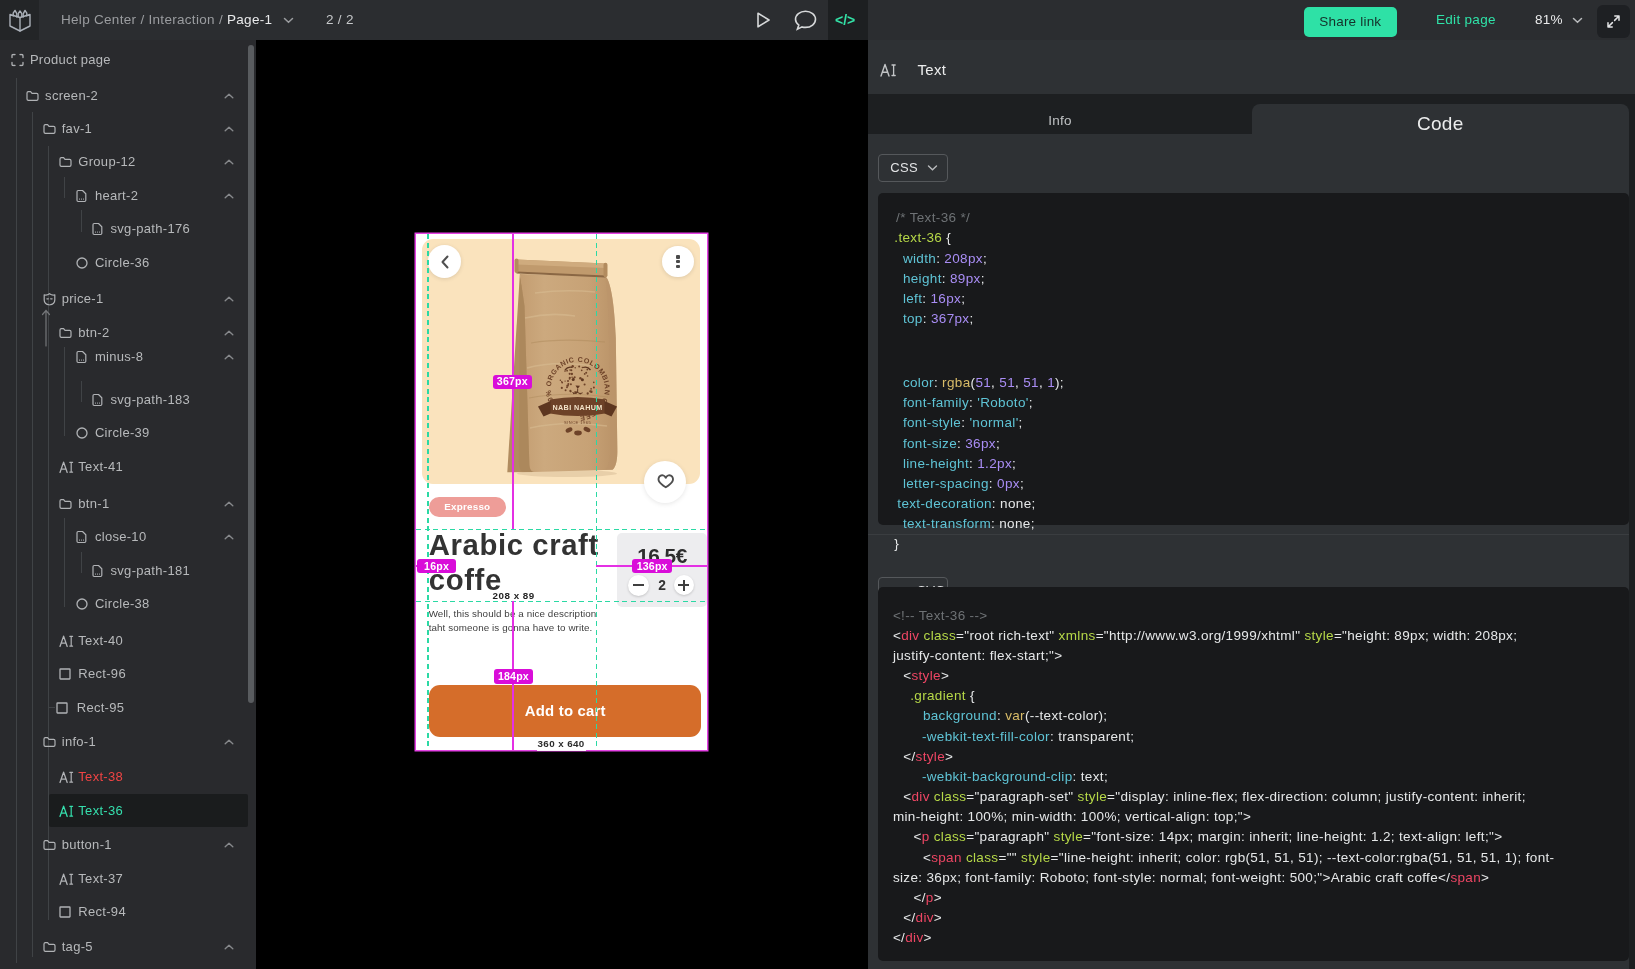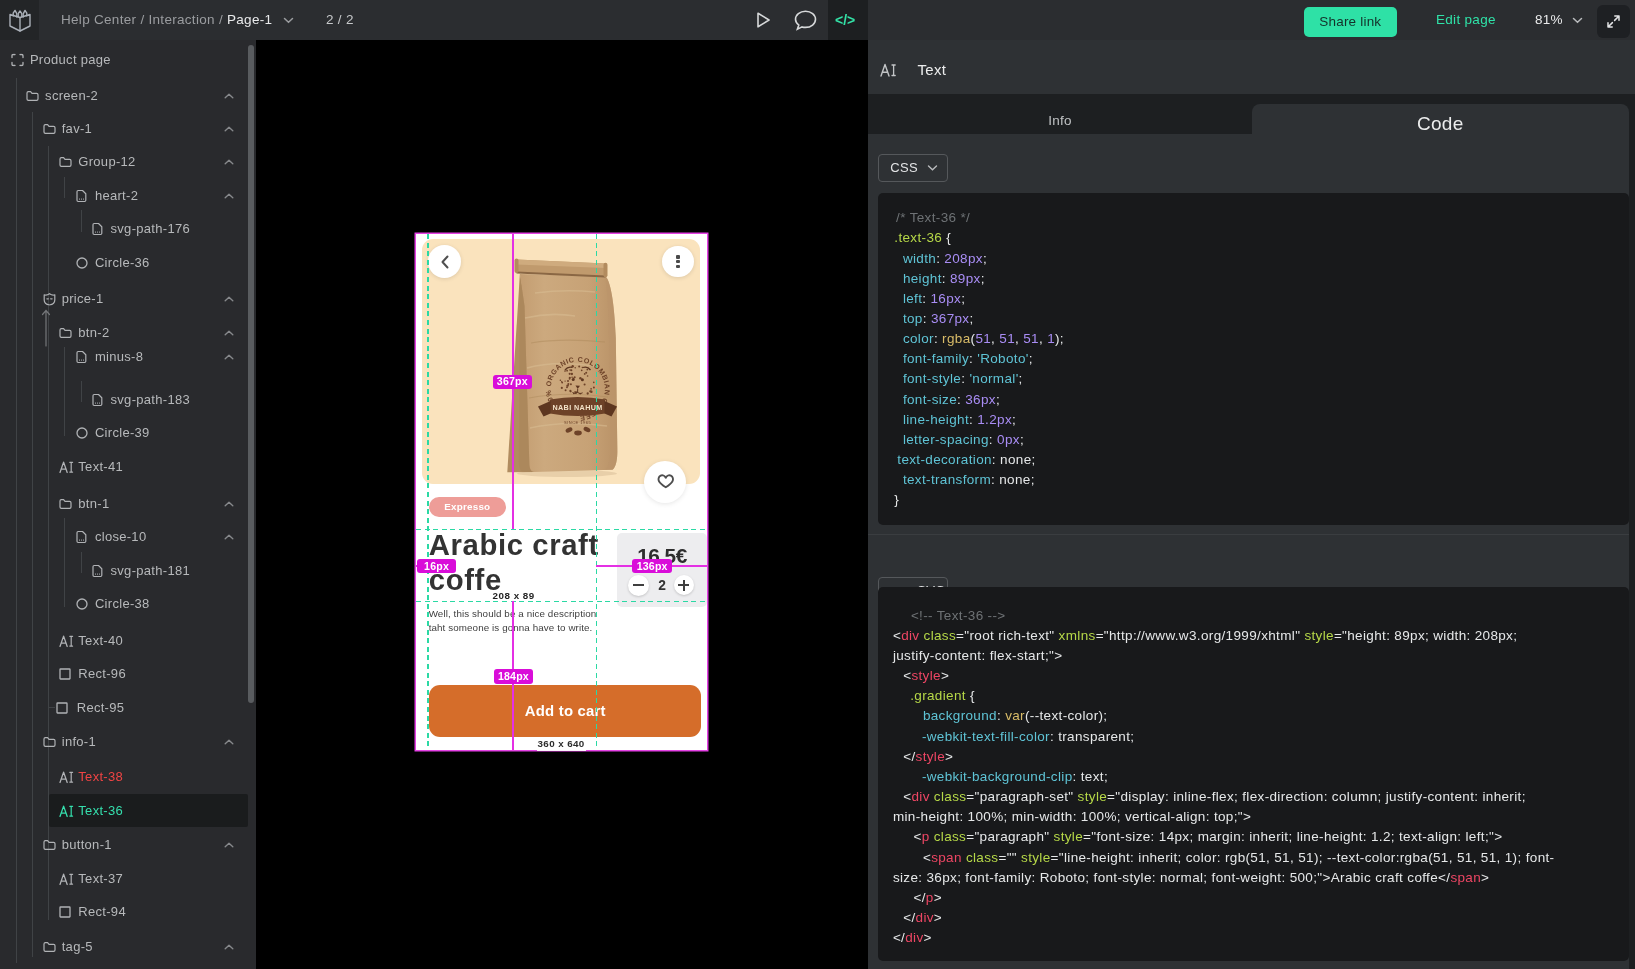--- a/index.html
+++ b/index.html
@@ -501,32 +501,32 @@
 <div class="selectbox" style="top:537px;padding-left:38px;">SVG<svg width="11" height="7" viewBox="0 0 11 7" fill="none" stroke="#b9bbbd" stroke-width="1.4" stroke-linecap="round">
         <path d="M1.5 1.5 L5.5 5.2 L9.5 1.5"></path>
       </svg></div>
 <div class="codebox" style="top:152.5px;height:332.1px;padding:15.7px 10px 0 16px;">
 <div class="cl" style="margin-left:1.8px;"><span class="cmt">/* Text-36 */</span></div>
 <div class="cl"><span class="sel">.text-36</span> {</div>
 <div class="cl" style="margin-left:8.6px;"><span class="prp">width</span>: <span class="val">208px</span>;</div>
 <div class="cl" style="margin-left:8.6px;"><span class="prp">height</span>: <span class="val">89px</span>;</div>
 <div class="cl" style="margin-left:8.6px;"><span class="prp">left</span>: <span class="val">16px</span>;</div>
 <div class="cl" style="margin-left:8.6px;"><span class="prp">top</span>: <span class="val">367px</span>;</div>
-<div class="cl" style="margin-left:8.6px;"><span class="prp">color</span>: <span class="fun">rgba</span>(<span class="val">51</span>, <span class="val">51</span>, <span class="val">51</span>, <span class="val">1</span>);</div>
+<div class="cl" style="margin-left:8.6px;margin-top:44px;"><span class="prp">color</span>: <span class="fun">rgba</span>(<span class="val">51</span>, <span class="val">51</span>, <span class="val">51</span>, <span class="val">1</span>);</div>
 <div class="cl" style="margin-left:8.6px;"><span class="prp">font-family</span>: <span class="prp">'Roboto'</span>;</div>
 <div class="cl" style="margin-left:8.6px;"><span class="prp">font-style</span>: <span class="prp">'normal'</span>;</div>
 <div class="cl" style="margin-left:8.6px;"><span class="prp">font-size</span>: <span class="val">36px</span>;</div>
 <div class="cl" style="margin-left:8.6px;"><span class="prp">line-height</span>: <span class="val">1.2px</span>;</div>
 <div class="cl" style="margin-left:8.6px;"><span class="prp">letter-spacing</span>: <span class="val">0px</span>;</div>
 <div class="cl" style="margin-left:3px;"><span class="prp">text-decoration</span>: none;</div>
 <div class="cl" style="margin-left:8.6px;"><span class="prp">text-transform</span>: none;</div>
 <div class="cl">}</div>
 </div>
 <div class="codebox" style="top:547.2px;height:374.3px;padding:18.5px 10px 0 14.6px;">
-<div class="cl" style="margin-left:18px;"><span class="cmt">&lt;!-- Text-36 --&gt;</span></div>
+<div class="cl" style="margin-left:0;"><span class="cmt">&lt;!-- Text-36 --&gt;</span></div>
 <div class="cl">&lt;<span class="tag">div</span> <span class="sel">class</span>="root rich-text" <span class="sel">xmlns</span>="http://www.w3.org/1999/xhtml" <span class="sel">style</span>="height: 89px; width: 208px;</div>
 <div class="cl">justify-content: flex-start;"&gt;</div>
 <div class="cl" style="margin-left:10.3px;">&lt;<span class="tag">style</span>&gt;</div>
 <div class="cl" style="margin-left:17.3px;"><span class="sel">.gradient</span> {</div>
 <div class="cl" style="margin-left:30px;"><span class="prp">background</span>: <span class="fun">var</span>(--text-color);</div>
 <div class="cl" style="margin-left:29px;"><span class="prp">-webkit-text-fill-color</span>: transparent;</div>
 <div class="cl" style="margin-left:10.3px;">&lt;/<span class="tag">style</span>&gt;</div>
 <div class="cl" style="margin-left:29px;"><span class="prp">-webkit-background-clip</span>: text;</div>
 <div class="cl" style="margin-left:10.3px;">&lt;<span class="tag">div</span> <span class="sel">class</span>="paragraph-set" <span class="sel">style</span>="display: inline-flex; flex-direction: column; justify-content: inherit;</div>
 <div class="cl">min-height: 100%; min-width: 100%; vertical-align: top;"&gt;</div>

